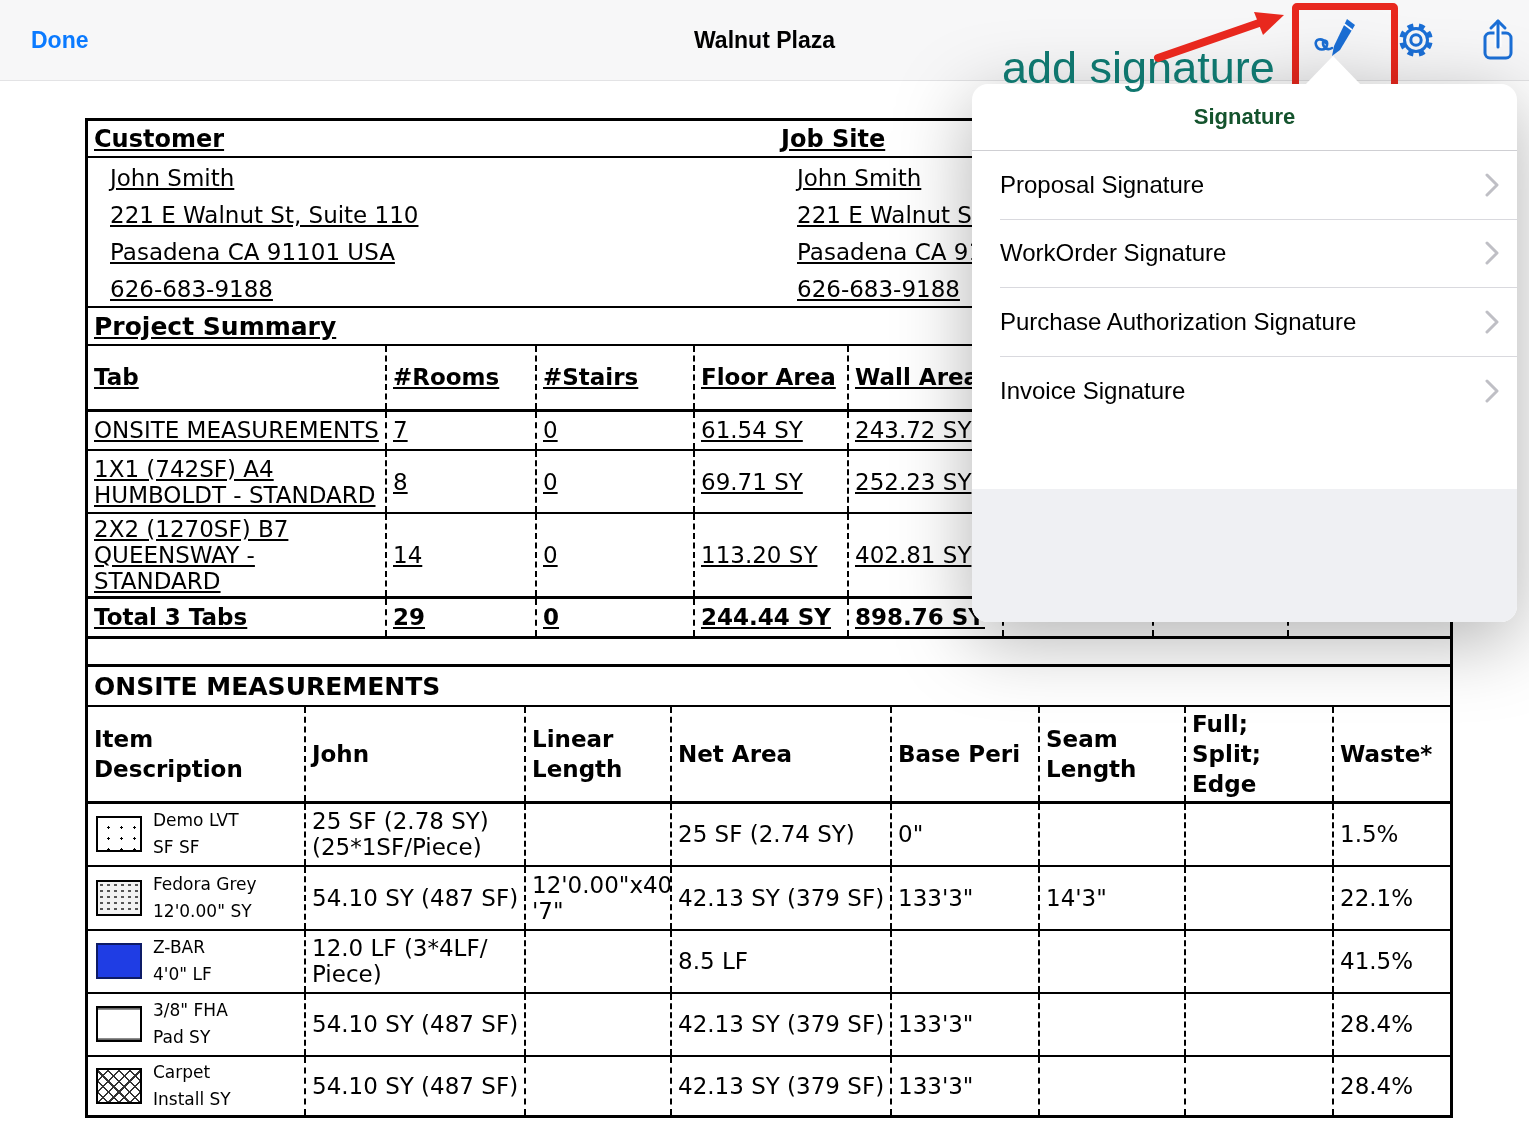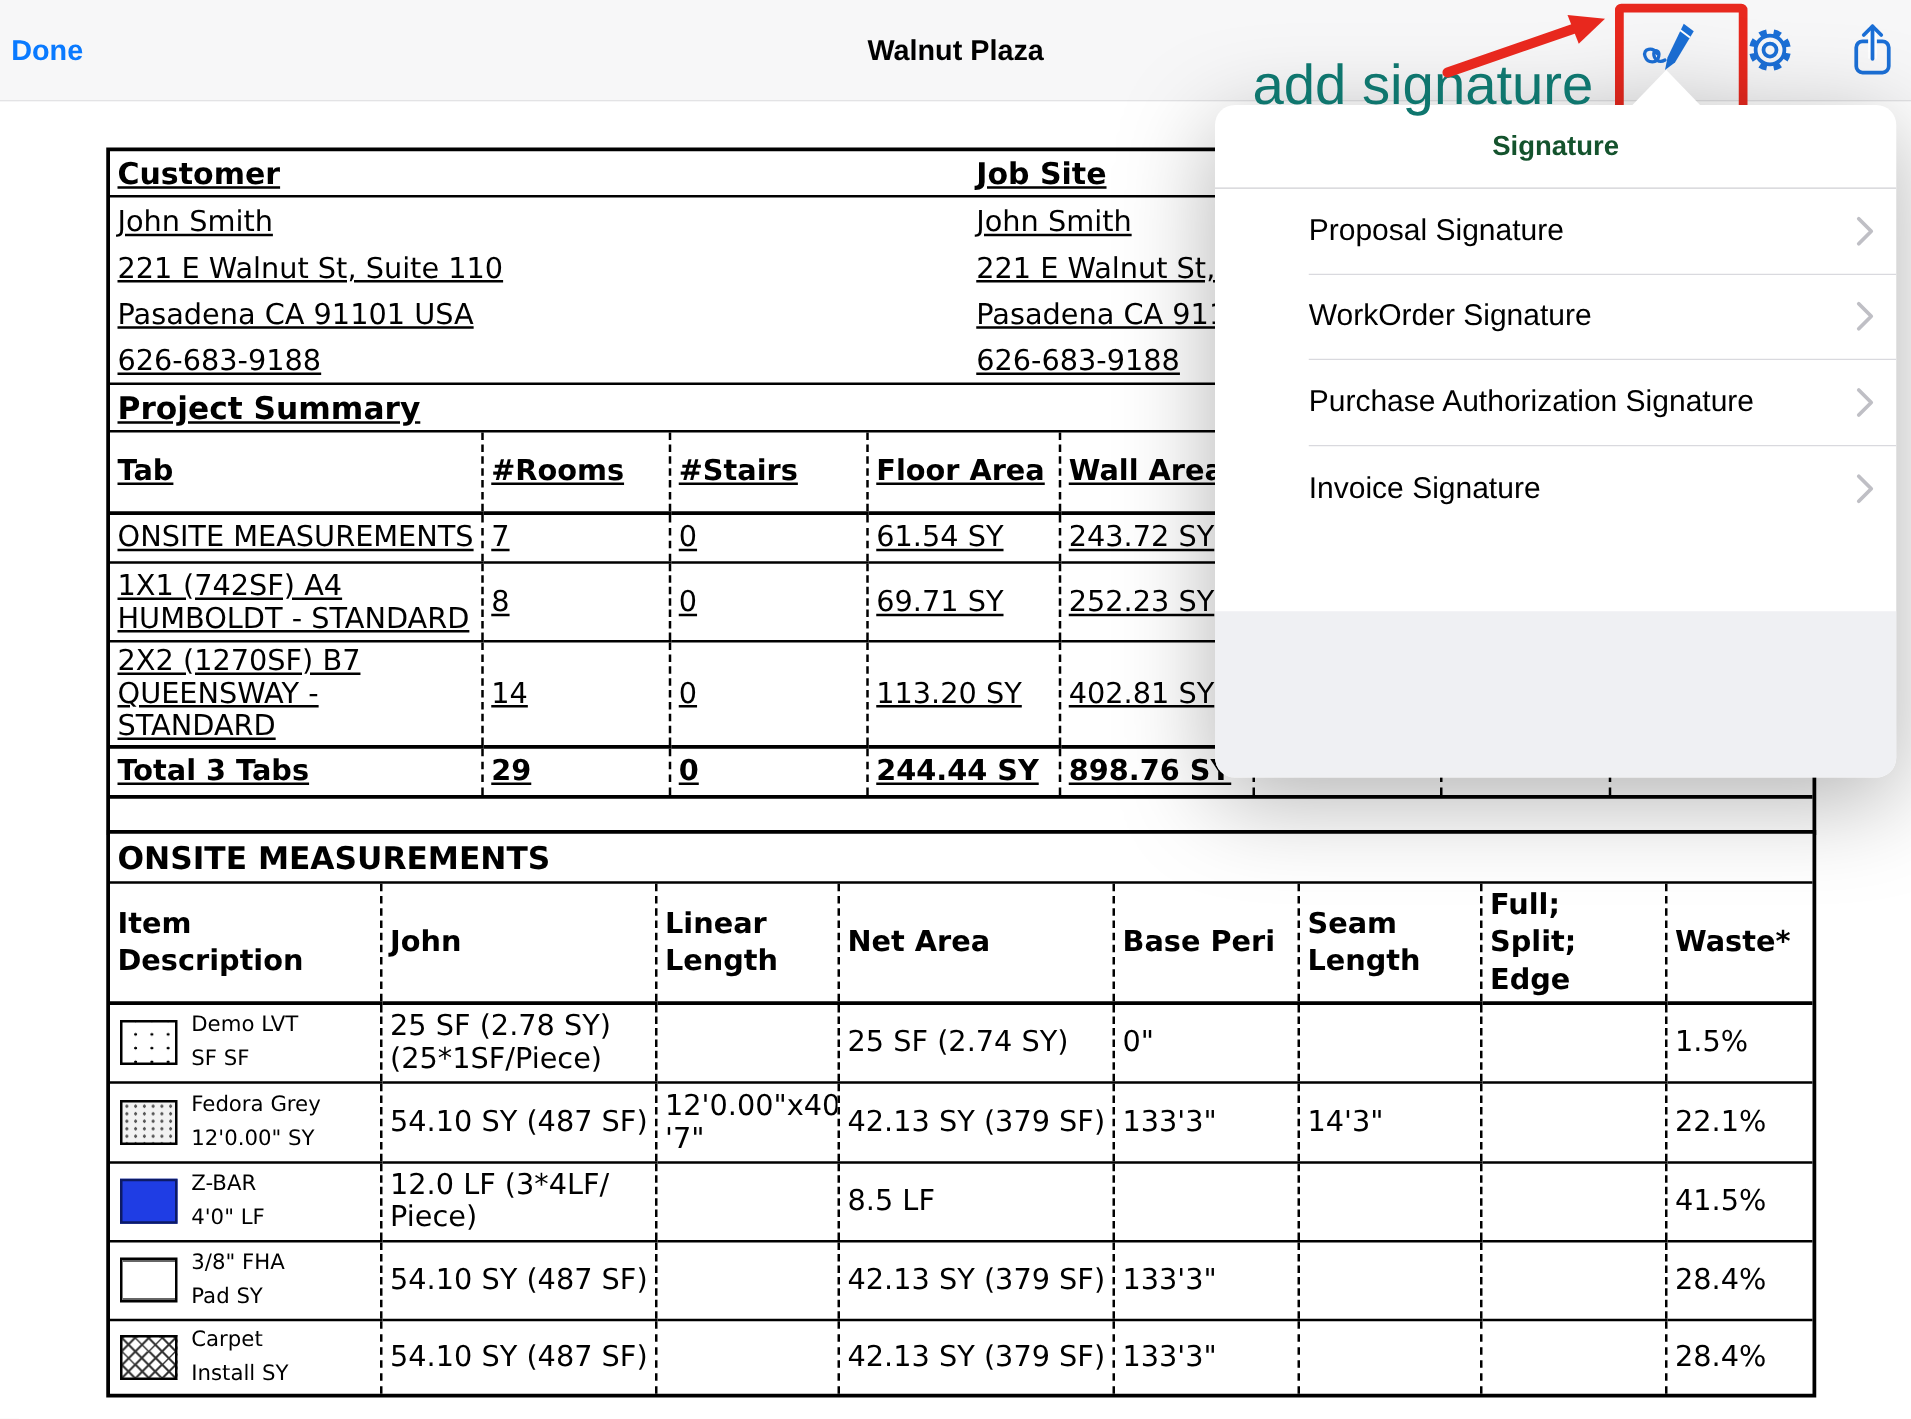--- a/index.html
+++ b/index.html
@@ -7,21 +7,21 @@
     width:1529px;height:1135px;position:relative;overflow:hidden;
     background:#ffffff;font-family:"Liberation Sans",sans-serif;
     -webkit-font-smoothing:antialiased;
   }
   
   .toolbar{
     position:absolute;left:0;top:0;width:1529px;height:80px;
     background:#f7f7f8;border-bottom:1px solid #e3e3e5;z-index:10;
   }
   .done-btn{
-    position:absolute;left:9px;top:0;height:80px;display:flex;align-items:center;
+    position:absolute;left:31px;top:0;height:80px;display:flex;align-items:center;
     color:#0a7aff;font-size:23px;font-weight:700;cursor:pointer;
   }
   .nav-title{
     position:absolute;left:0;right:0;top:0;height:80px;display:flex;
     align-items:center;justify-content:center;font-size:23px;font-weight:700;color:#000;
   }
   .tb-icon{position:absolute;top:0;height:80px;display:flex;align-items:center;justify-content:center;}
   .tb-icon svg{display:block;}
   .icon-sig{left:1305px;width:66px;}
   .icon-gear{left:1392px;width:48px;}
@@ -32,21 +32,21 @@
   .doc, .doc *{box-sizing:border-box;}
   .doc-text{font-family:"DejaVu Sans","Liberation Sans",sans-serif;color:#000;}
 
   .t1-wrap{
     position:absolute;left:85px;top:37px; 
     width:1368px;border:3px solid #000;background:#fff;text-decoration:underline;
   }
   .cust-header{display:grid;grid-template-columns:687px 1fr;height:37px;border-bottom:2px solid #000;}
   .cust-header>div{font-size:24px;font-weight:700;padding-left:6px;display:flex;align-items:center;}
   .cust-body{display:grid;grid-template-columns:687px 1fr;height:150px;border-bottom:2px solid #000;padding-top:2px;}
-  .cust-body .line{height:37px;line-height:37px;font-size:23px;padding-left:6px;white-space:nowrap;}
+  .cust-body .line{height:37px;line-height:37px;font-size:23px;padding-left:22px;white-space:nowrap;}
   .ps-title{height:38px;border-bottom:2px solid #000;font-size:25px;font-weight:700;display:flex;align-items:center;padding-left:6px;}
   table.grid{border-collapse:collapse;table-layout:fixed;width:100%;}
   table.grid td{font-size:23px;padding:2px 2px 2px 6px;vertical-align:middle;white-space:pre-line;overflow:hidden;}
   table.grid td.dashL{border-left:2px dashed #000;}
   .t1-head td{font-size:25px;font-weight:700;height:64px;border-bottom:3px solid #000;}
   .t1-r0 td{height:40px;border-bottom:2px solid #000;}
   .t1-r1 td{height:63px;border-bottom:2px solid #000;}
   .t1-r2 td{height:62px;border-bottom:3px solid #000;}
   .t1-total td{height:38px;font-weight:700;}
   .t1-strip{height:29px;border-top:3px solid #000;}
@@ -77,21 +77,21 @@
     border-bottom:29px solid #ffffff;
   }
   .popover{
     position:absolute;left:972px;top:84px;width:545px;height:538px;
     background:#ffffff;border-radius:16px;overflow:hidden;
   }
   .pop-title{
     height:66px;display:flex;align-items:center;justify-content:center;
     font-size:22px;font-weight:700;color:#14532d;border-bottom:1px solid #cfcfd3;
   }
-  .pop-list{height:338px;padding-left:47px;}
+  .pop-list{height:338px;}
   .pop-row{
     height:67.6px;margin-left:28px;padding-right:18px;
     display:flex;align-items:center;justify-content:space-between;
     font-size:24px;color:#000;cursor:pointer;
   }
   .pop-row + .pop-row{border-top:1px solid #d9d9de;}
   .pop-chevron{flex:none;margin-left:10px;display:flex;align-items:center;}
   .pop-footer{height:133px;background:#eff0f3;}
 
   

